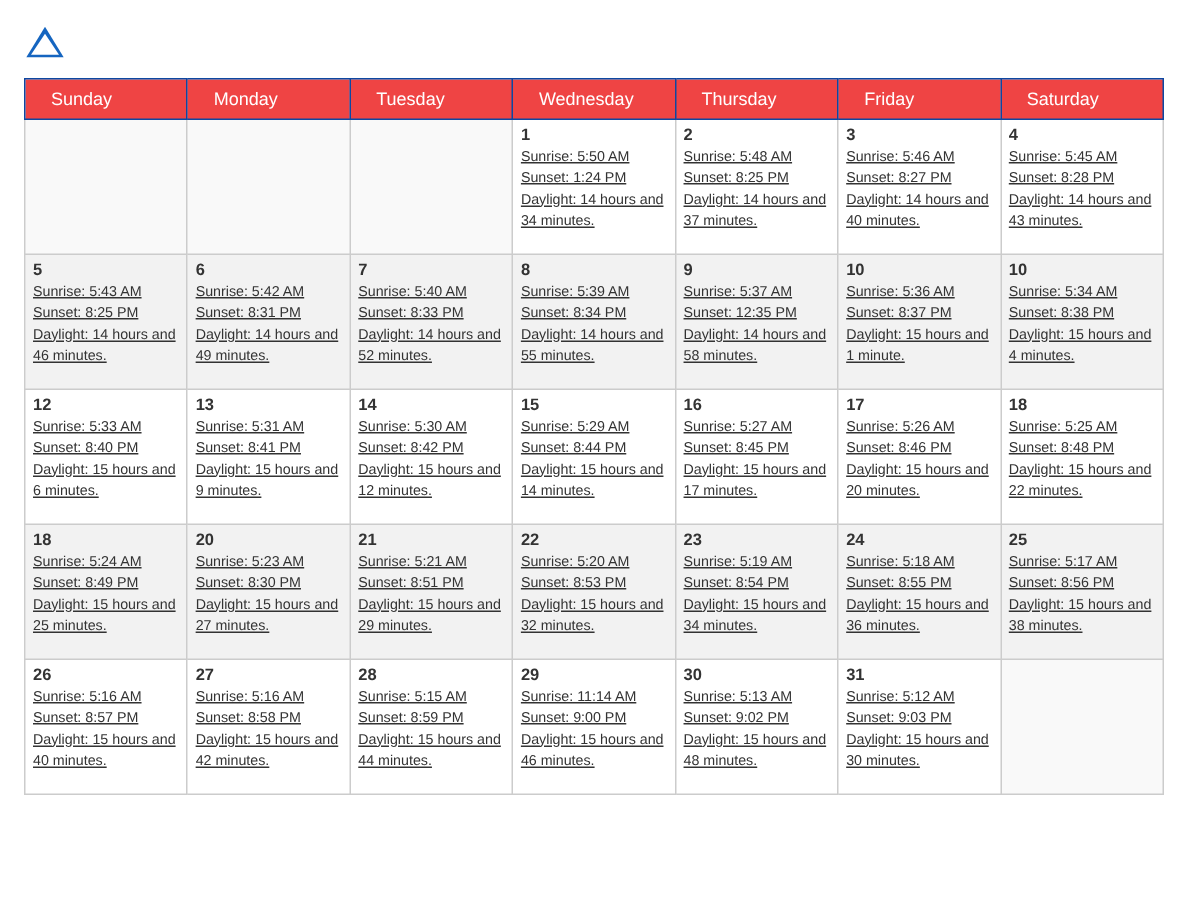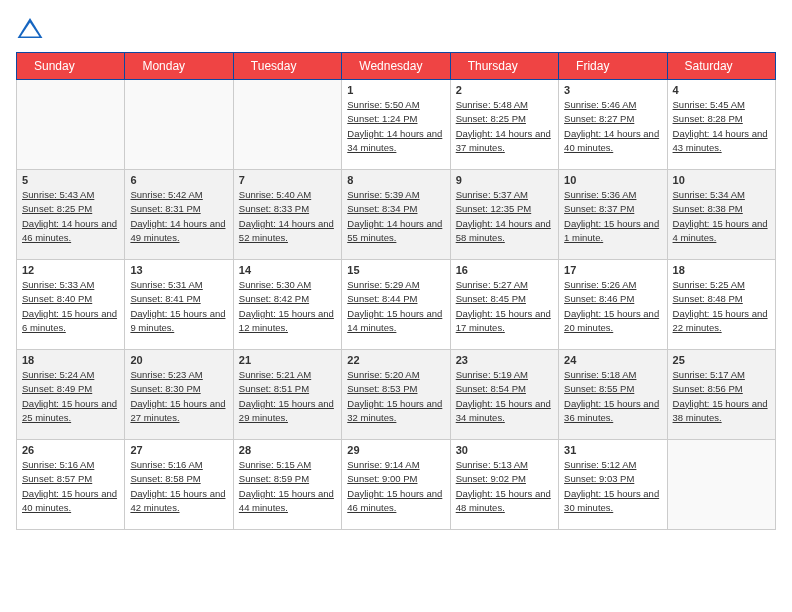--- a/index.html
+++ b/index.html
@@ -343,21 +343,21 @@
         <span class="day-num">28</span>
         <div class="cell-info">
           <span>Sunrise: 5:15 AM</span><br>
           <span>Sunset: 8:59 PM</span><br>
           <span>Daylight: 15 hours and 44 minutes.</span>
         </div>
       </td>
         <td>
         <span class="day-num">29</span>
         <div class="cell-info">
-          <span>Sunrise: 9:14 AM</span><br>
+          <span>Sunrise: 11:14 AM</span><br>
           <span>Sunset: 9:00 PM</span><br>
           <span>Daylight: 15 hours and 46 minutes.</span>
         </div>
       </td>
         <td>
         <span class="day-num">30</span>
         <div class="cell-info">
           <span>Sunrise: 5:13 AM</span><br>
           <span>Sunset: 9:02 PM</span><br>
           <span>Daylight: 15 hours and 48 minutes.</span>

